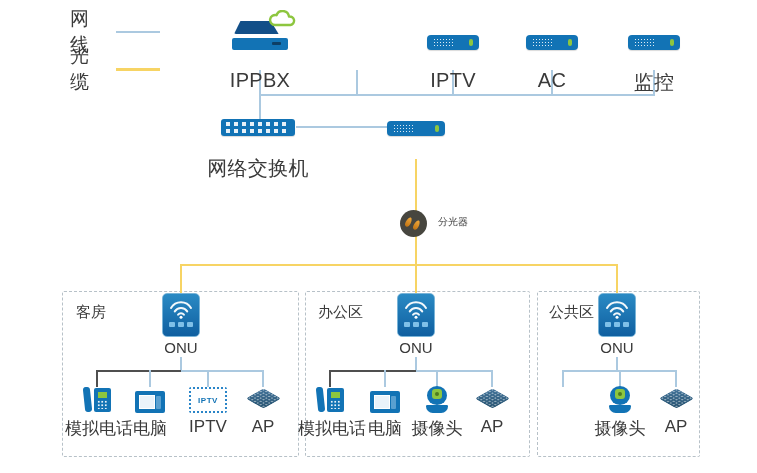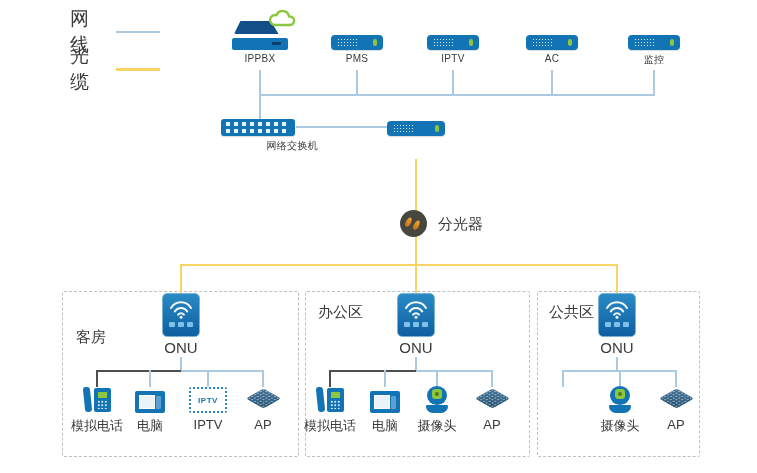--- a/index.html
+++ b/index.html
@@ -2,21 +2,21 @@
 <html><head>
 <meta charset="utf-8">
 <style>
   html,body{margin:0;padding:0;background:#fff;}
   .canvas{position:relative;width:757px;height:473px;background:#ffffff;overflow:hidden;
           font-family:"Liberation Sans","DejaVu Sans",sans-serif;color:#3a3a3a;}
   .line{position:absolute;z-index:1;}
   .lh{height:2px;} .lv{width:2px;}
   .dev-top{position:absolute;top:14px;width:90px;text-align:center;z-index:2;}
   .icon-wrap{height:36px;display:flex;align-items:flex-end;justify-content:center;}
-  .dev-label{margin-top:3px;font-size:10px;letter-spacing:.3px;}
+  .dev-label{margin-top:19px;font-size:20px;letter-spacing:.3px;}
   
   .bar-icon{position:relative;width:52px;height:15px;background:#1273b5;border-radius:4px;box-shadow:0 1px 1px rgba(0,0,0,.15);}
   .bar-icon .ports{position:absolute;left:6px;top:3px;width:22px;height:9px;
       background-image:radial-gradient(circle,rgba(255,255,255,.85) .8px,transparent 1px);background-size:3px 3px;}
   .bar-icon .led{position:absolute;right:6px;top:4px;width:4px;height:7px;background:#8dc63f;border-radius:2px;}
   .olt-w{width:58px;}
   
   .ippbx-icon{position:relative;width:56px;height:32px;}
   .ippbx-icon .lid{position:absolute;left:2px;top:3px;width:46px;height:13px;background:#124f88;
       clip-path:polygon(14% 0,80% 0,97% 100%,0 100%);border-radius:2px;}
@@ -38,21 +38,21 @@
   .zone-name{position:absolute;font-size:15px;z-index:2;}
   .onu-group{position:absolute;top:293px;width:72px;text-align:center;z-index:2;}
   .onu-icon{position:relative;width:36px;height:42px;margin:0 auto;border-radius:5px;
       background:linear-gradient(180deg,#2a8ac4,#0f5fa0);border:1px solid #79b4d8;
       display:flex;flex-direction:column;align-items:center;justify-content:flex-start;}
   .onu-icon .sq-row{display:flex;gap:3px;margin-top:3px;}
   .onu-icon .sq{width:6px;height:5px;background:#7fc0e8;border-radius:1px;}
   .onu-label{margin-top:2px;font-size:15px;}
   .dev-bot{position:absolute;top:384px;width:64px;text-align:center;z-index:2;}
   .bot-icon-wrap{height:29px;display:flex;align-items:flex-end;justify-content:center;}
-  .bot-label{margin-top:4px;font-size:13px;white-space:nowrap;}
+  .bot-label{margin-top:4px;font-size:17px;white-space:nowrap;}
   
   .phone-icon{position:relative;width:27px;height:26px;}
   .phone-icon .handset{position:absolute;left:0;top:0;width:7px;height:25px;background:#1273b5;border-radius:3px;transform:rotate(-6deg);}
   .phone-icon .body{position:absolute;right:0;top:1px;width:17px;height:24px;background:#1273b5;border-radius:2px;}
   .phone-icon .scr{position:absolute;right:4px;top:5px;width:9px;height:6px;background:#8dc63f;}
   .phone-icon .keys{position:absolute;right:3px;top:13px;width:11px;height:9px;
       background-image:radial-gradient(circle,rgba(255,255,255,.9) .8px,transparent 1px);background-size:3.5px 3.5px;}
   
   .pc-icon{position:relative;width:30px;height:22px;background:#1273b5;border-radius:2px;}
   .pc-icon .screen{position:absolute;left:4px;top:4px;width:14px;height:12px;background:#eaf3fa;border:1px solid #fff;}
@@ -74,22 +74,22 @@
   .cam-icon .base{position:absolute;left:2px;bottom:0;width:22px;height:8px;background:#1273b5;border-radius:2px 2px 11px 11px;}
   
   .door-icon{position:relative;width:15px;height:27px;background:#a3cbdf;border-radius:3px;}
   .door-icon .pad{position:absolute;left:3px;top:9px;width:9px;height:9px;
       background-image:radial-gradient(circle,#fff 1px,transparent 1.2px);background-size:4.5px 4.5px;}
   
   .legend{position:absolute;left:70px;top:20px;z-index:2;}
   .legend-row{display:flex;align-items:center;height:24px;margin-bottom:13px;}
   .legend-label{font-size:19px;width:36px;}
   .legend-line{width:44px;margin-left:10px;}
-  .mid-group{position:absolute;width:120px;text-align:right;z-index:2;}
-  .splitter-label{position:absolute;left:438px;top:215px;font-size:15px;z-index:2;}
+  .mid-group{position:absolute;width:120px;text-align:center;z-index:2;}
+  .splitter-label{position:absolute;left:438px;top:215px;font-size:10px;z-index:2;}
 </style>
 </head>
 <body>
 
 <div class="canvas">
 
   <div class="legend">
     <div class="legend-row">
       <span class="legend-label">网线</span>
       <span class="legend-line" style="height: 2px; background-color: rgb(171, 201, 224);"></span>
@@ -144,29 +144,20 @@
         <div class="base"></div>
         <div class="dash"></div>
         <svg viewBox="0 0 30 18" width="30" height="18">
           <path d="M7 15 a5 5 0 1 1 1.5-9.8 A6.5 6.5 0 0 1 21 6.5 a4.3 4.3 0 0 1 1.5 8.5 z" fill="#ffffff" stroke="#8dc63f" stroke-width="2.4" stroke-linejoin="round"></path>
         </svg>
       </div>
     </div>
     <div class="dev-label">IPPBX</div>
   </div>
 
-  <div class="dev-top" style="left:312px;">
-    <div class="icon-wrap">
-      <div class="bar-icon">
-          <span class="ports"></span>
-          <span class="led"></span>
-        </div>
-    </div>
-    <div class="dev-label">PMS</div>
-  </div>
 
   <div class="dev-top" style="left:408px;">
     <div class="icon-wrap">
       <div class="bar-icon">
           <span class="ports"></span>
           <span class="led"></span>
         </div>
     </div>
     <div class="dev-label">IPTV</div>
   </div>
@@ -213,21 +204,21 @@
   <div class="splitter-icon">
     <span class="pin p1"></span>
     <span class="pin p2"></span>
   </div>
   <div class="splitter-label">分光器</div>
 
   <div class="zone-box" style="left:62px;width:235px;"></div>
   <div class="zone-box" style="left:305px;width:223px;"></div>
   <div class="zone-box" style="left:537px;width:161px;"></div>
 
-  <div class="zone-name" style="left:76px;top:303px;margin-top:25px;">客房</div>
+  <div class="zone-name" style="left:76px;top:303px;">客房</div>
   <div class="zone-name" style="left:318px;top:303px;">办公区</div>
   <div class="zone-name" style="left:549px;top:303px;">公共区</div>
 
   <div class="onu-group" style="left:145px;">
     <div class="onu-icon">
       <svg viewBox="0 0 36 26" width="30" height="22" style="margin-top:3px;">
         <g fill="none" stroke="#ffffff" stroke-width="2.4" stroke-linecap="round" opacity="0.95">
           <path d="M6 13 A14 14 0 0 1 30 13"></path>
           <path d="M10.5 17 A9 9 0 0 1 25.5 17"></path>
           <path d="M14.5 21 A4.6 4.6 0 0 1 21.5 21"></path>

